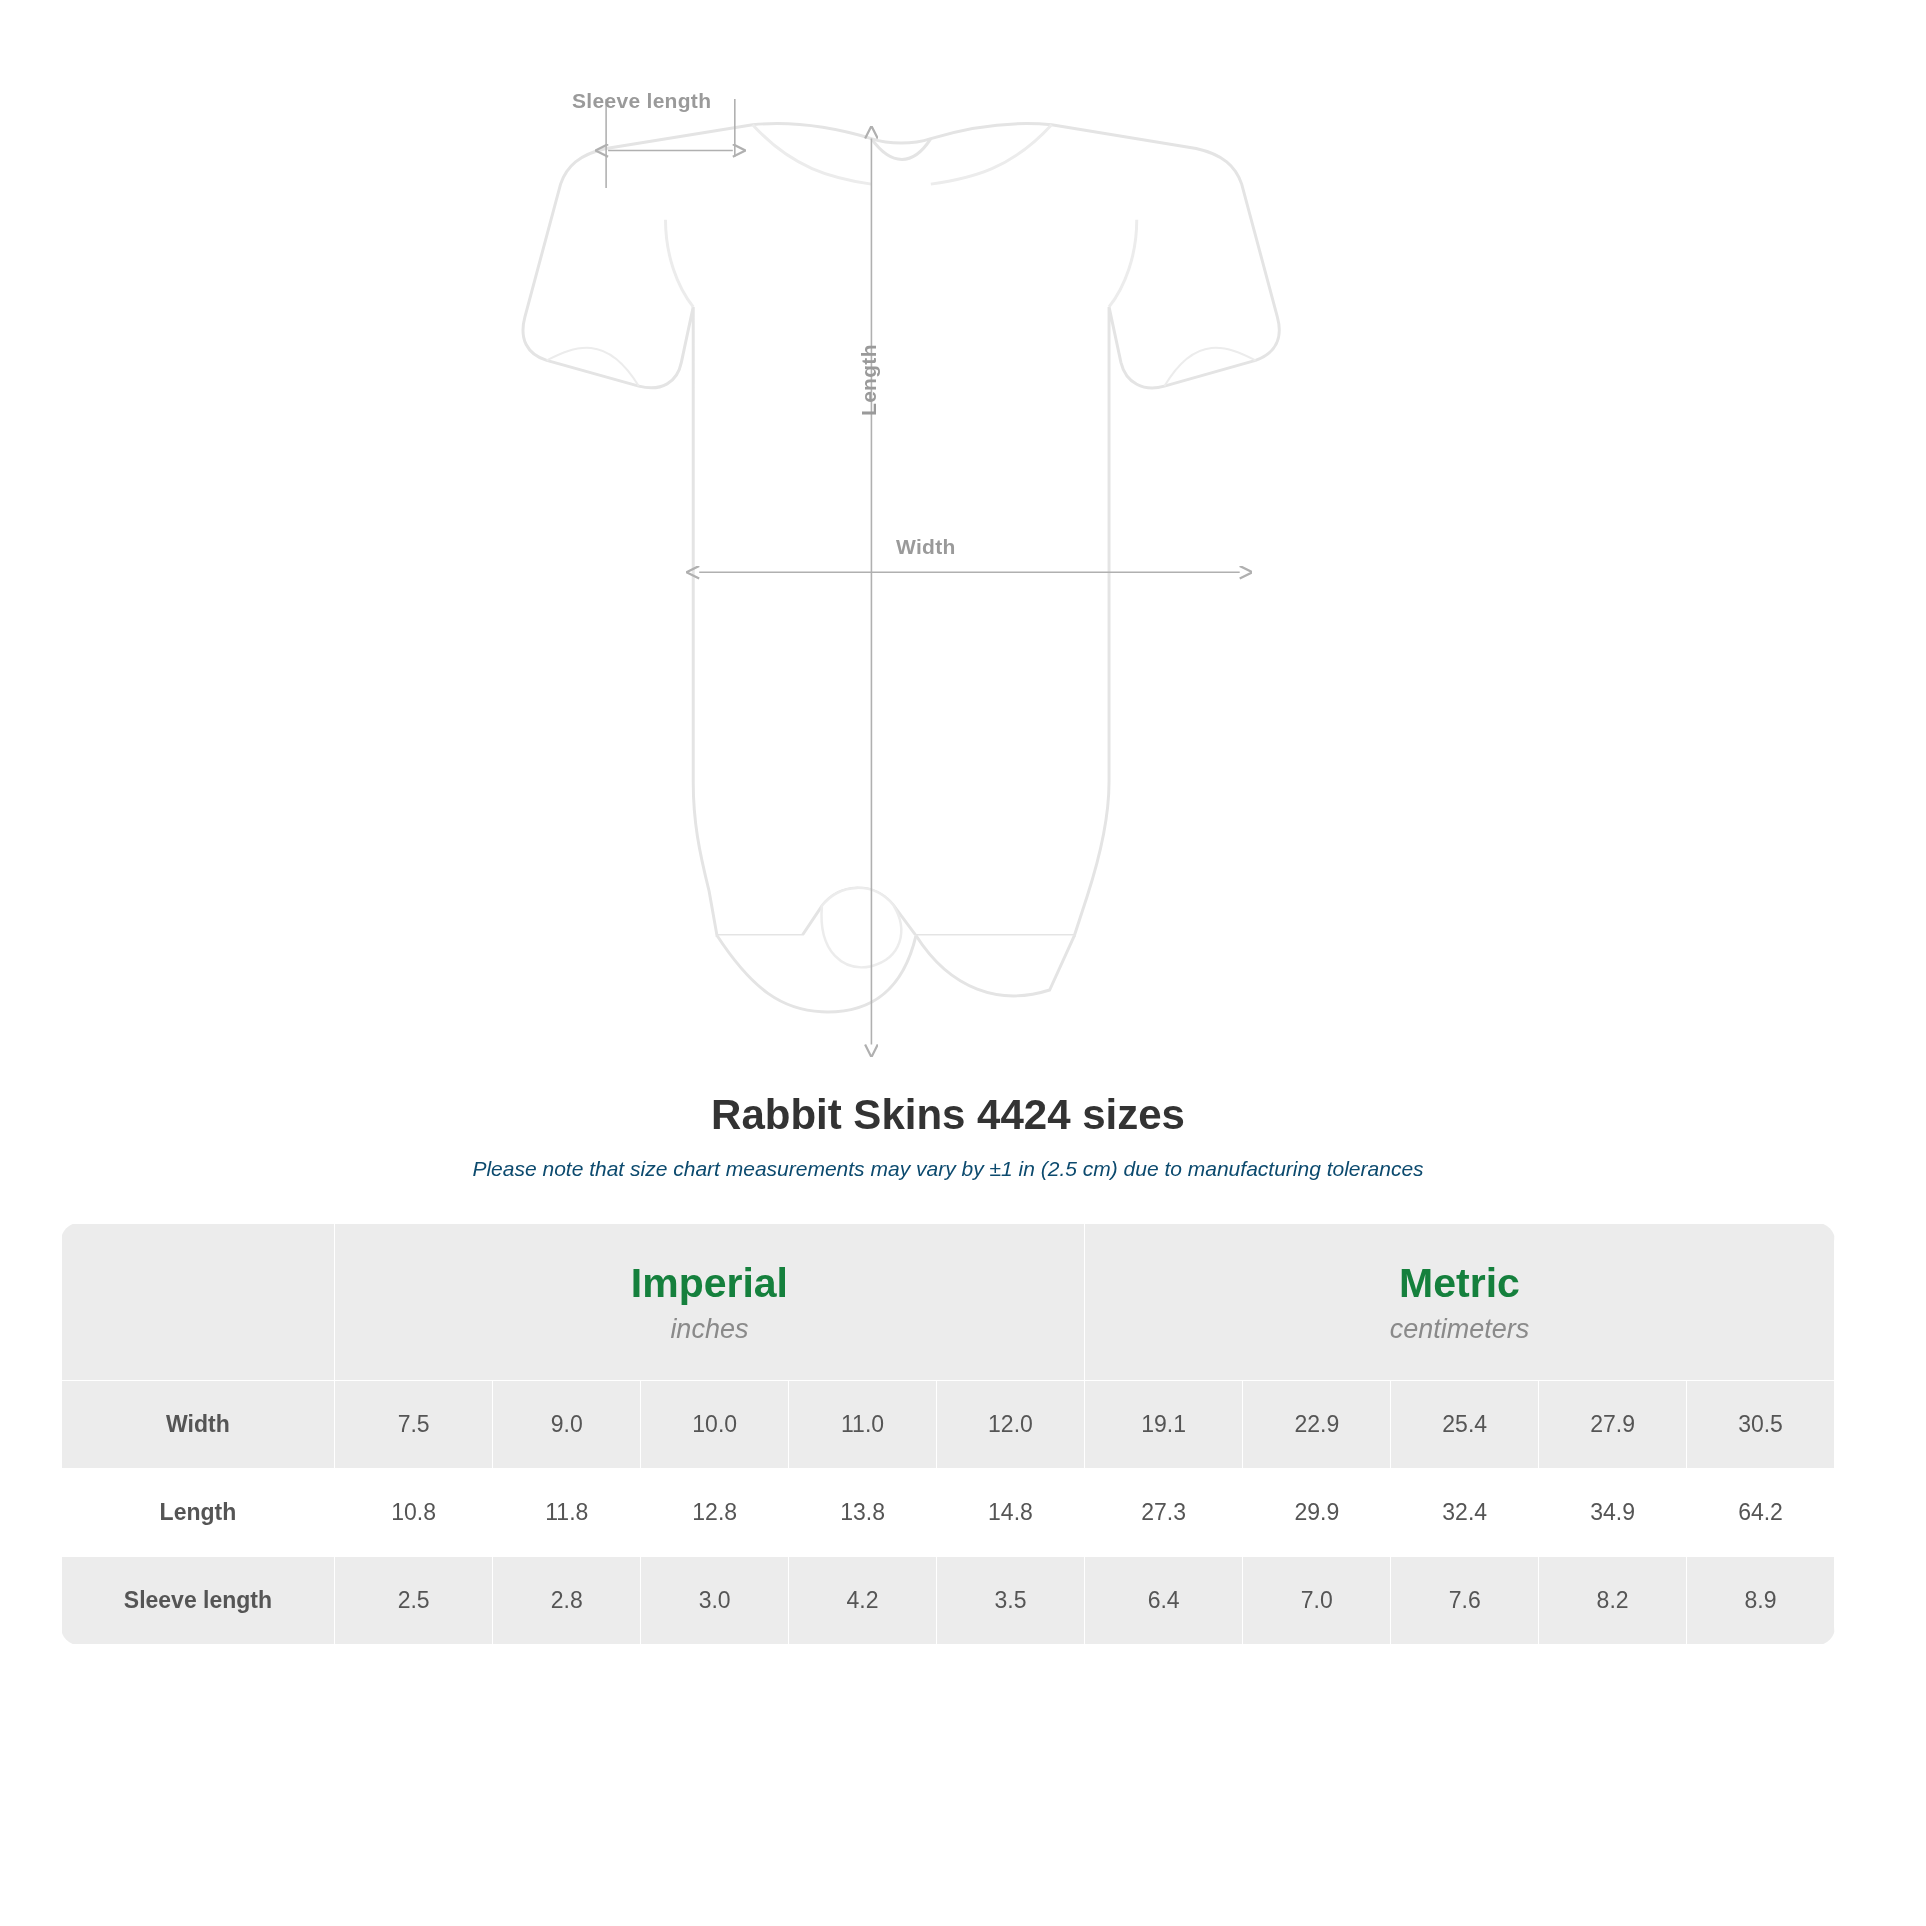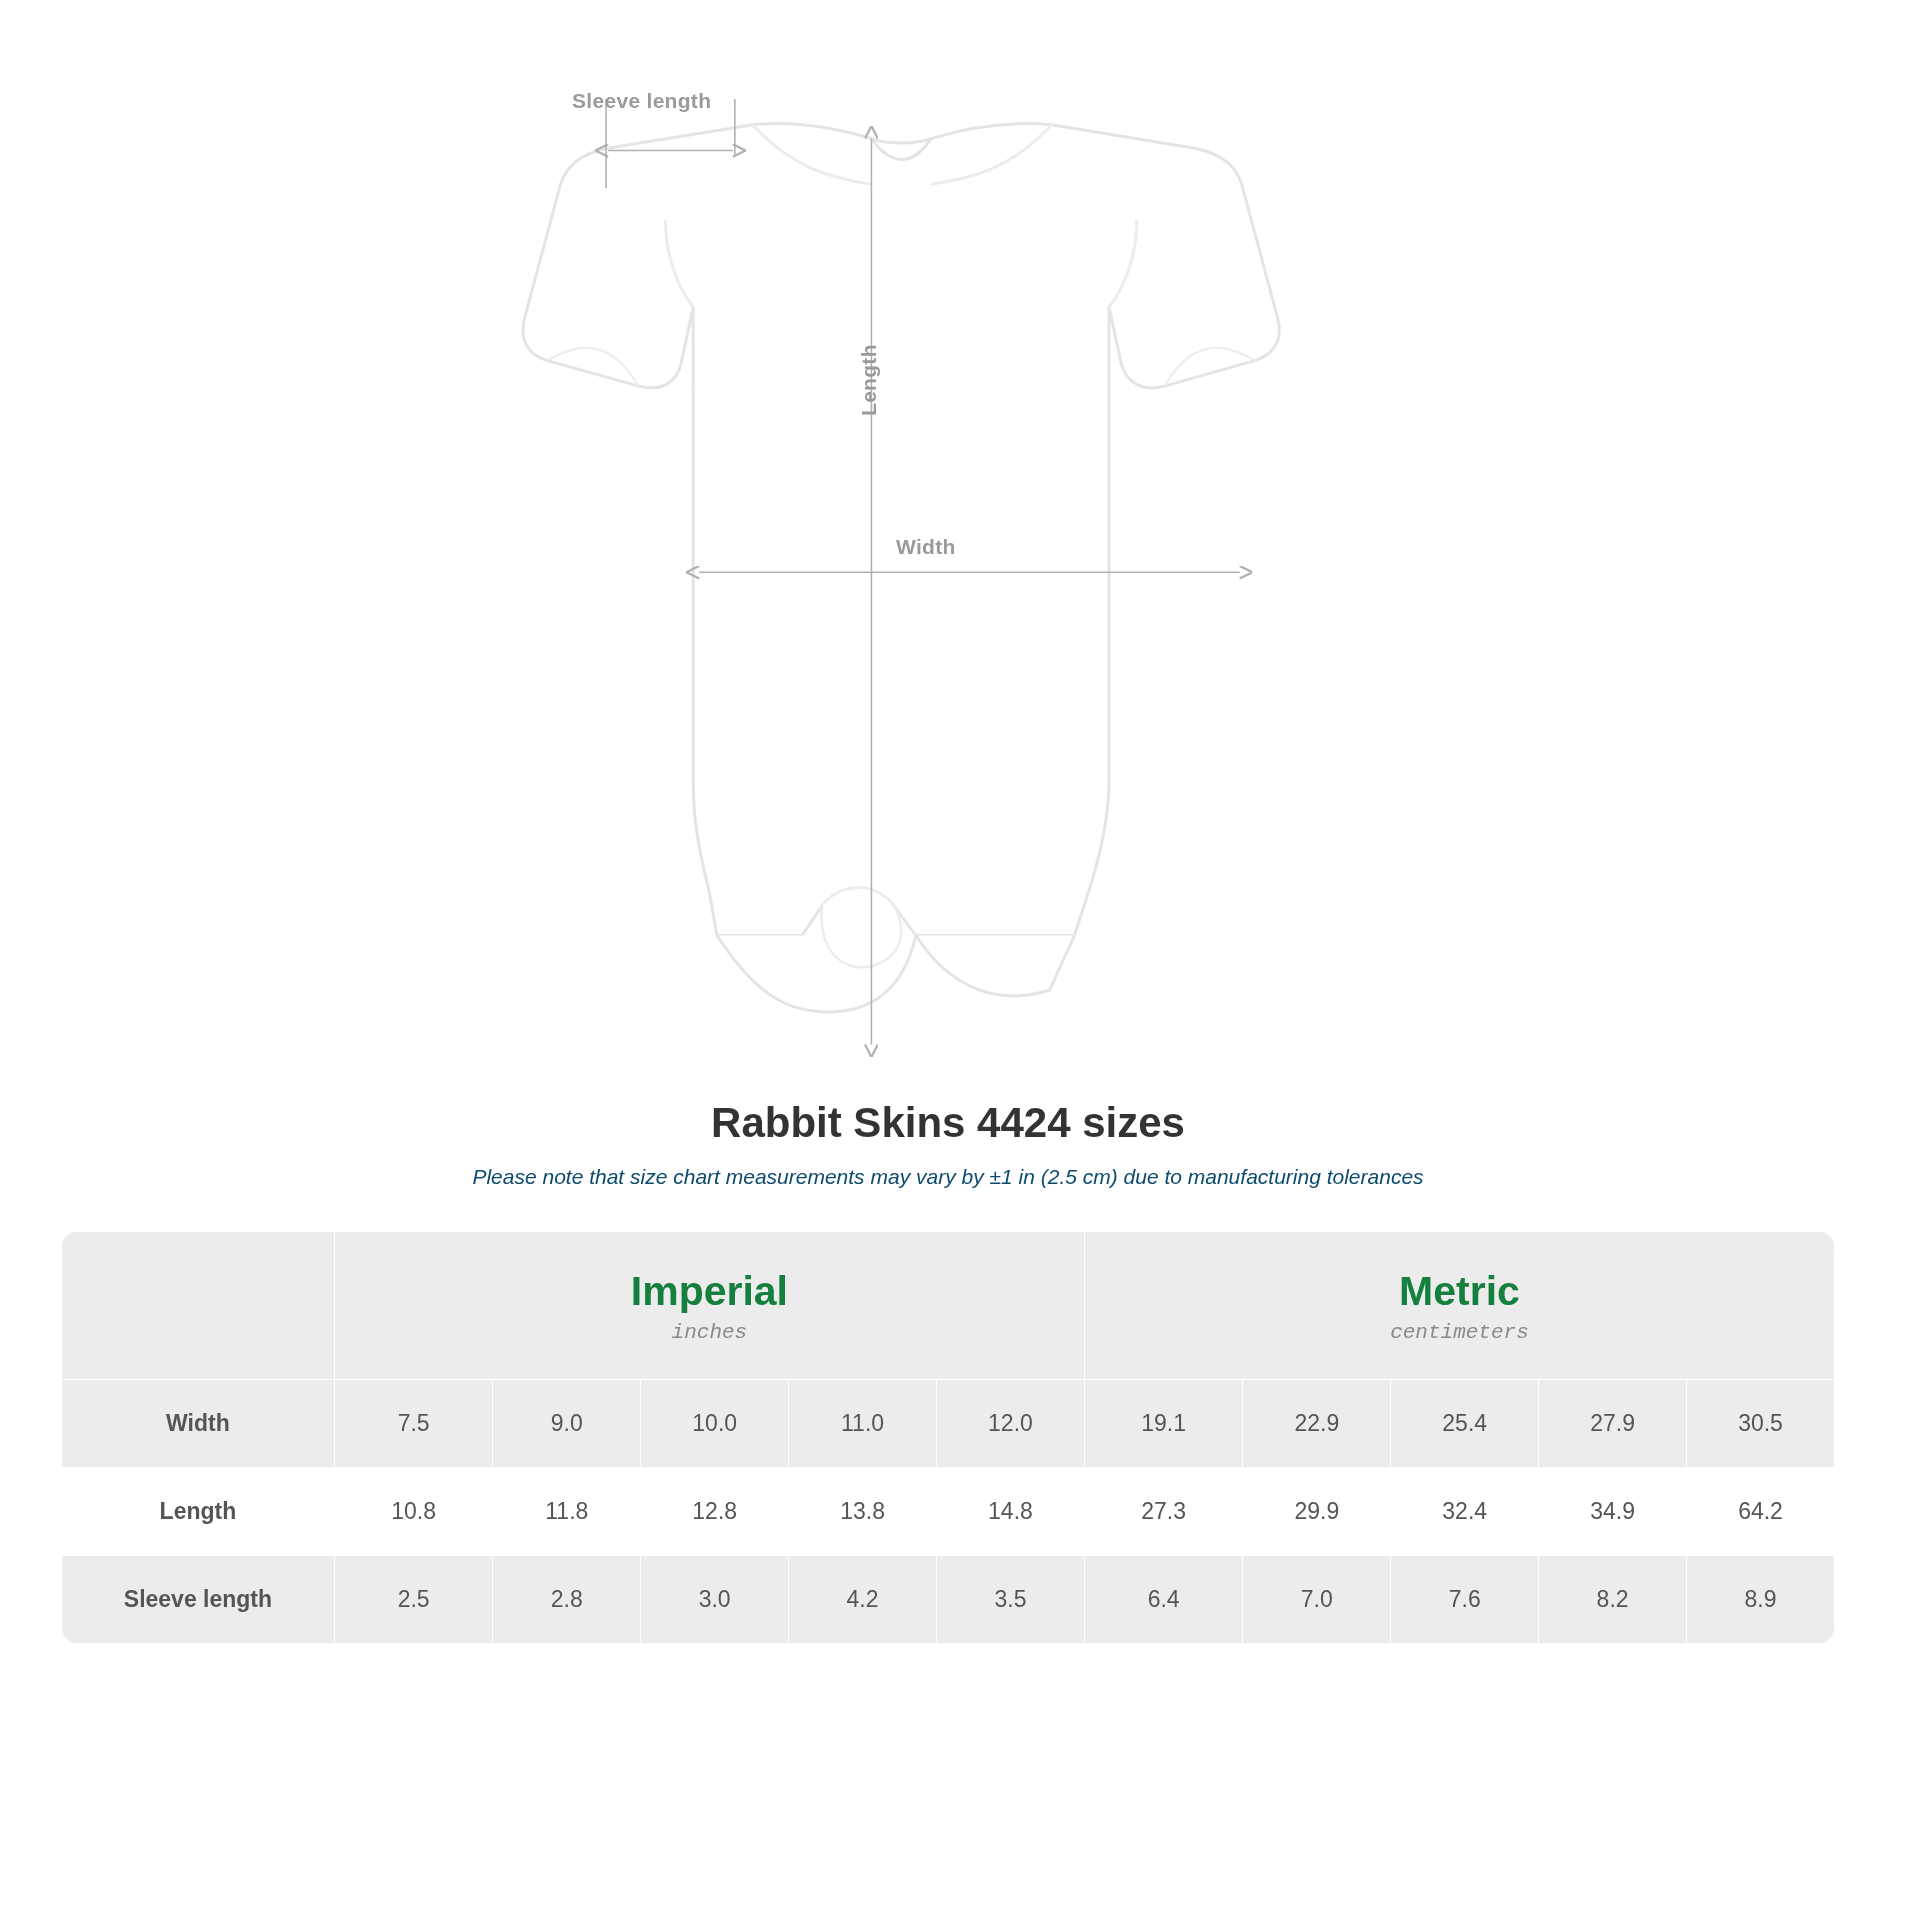--- a/index.html
+++ b/index.html
@@ -43,21 +43,21 @@
   #length-label {
     left: 857px;
     top: 416px;
     transform: rotate(-90deg);
     transform-origin: left top;
   }
 
   
   .title-block {
     text-align: center;
-    margin-top: 10px;
+    margin-top: 2px;
   }
   .chart-title {
     font-size: 42px;
     font-weight: bold;
     color: #333333;
     margin: 0 0 18px 0;
   }
   .chart-subtitle {
     font-size: 21px;
     font-style: italic;
@@ -90,25 +90,24 @@
     background: #ececec;
     padding: 34px 0 30px 0;
   }
   .unit-name {
     font-size: 41px;
     font-weight: bold;
     color: #15803d;
     line-height: 1.25;
   }
   .unit-sub {
-    font-size: 21px;
+    font-size: 27px;
     font-style: italic;
     color: #8a8a8a;
     line-height: 1.5;
-    font-family: Liberation Mono, monospace;
   }
   .unit-row td.corner { background: #ececec; }
 
   
   .size-row td {
     background: #ffffff;
     padding: 26px 0;
     font-weight: bold;
     color: #555555;
     font-size: 23px;

